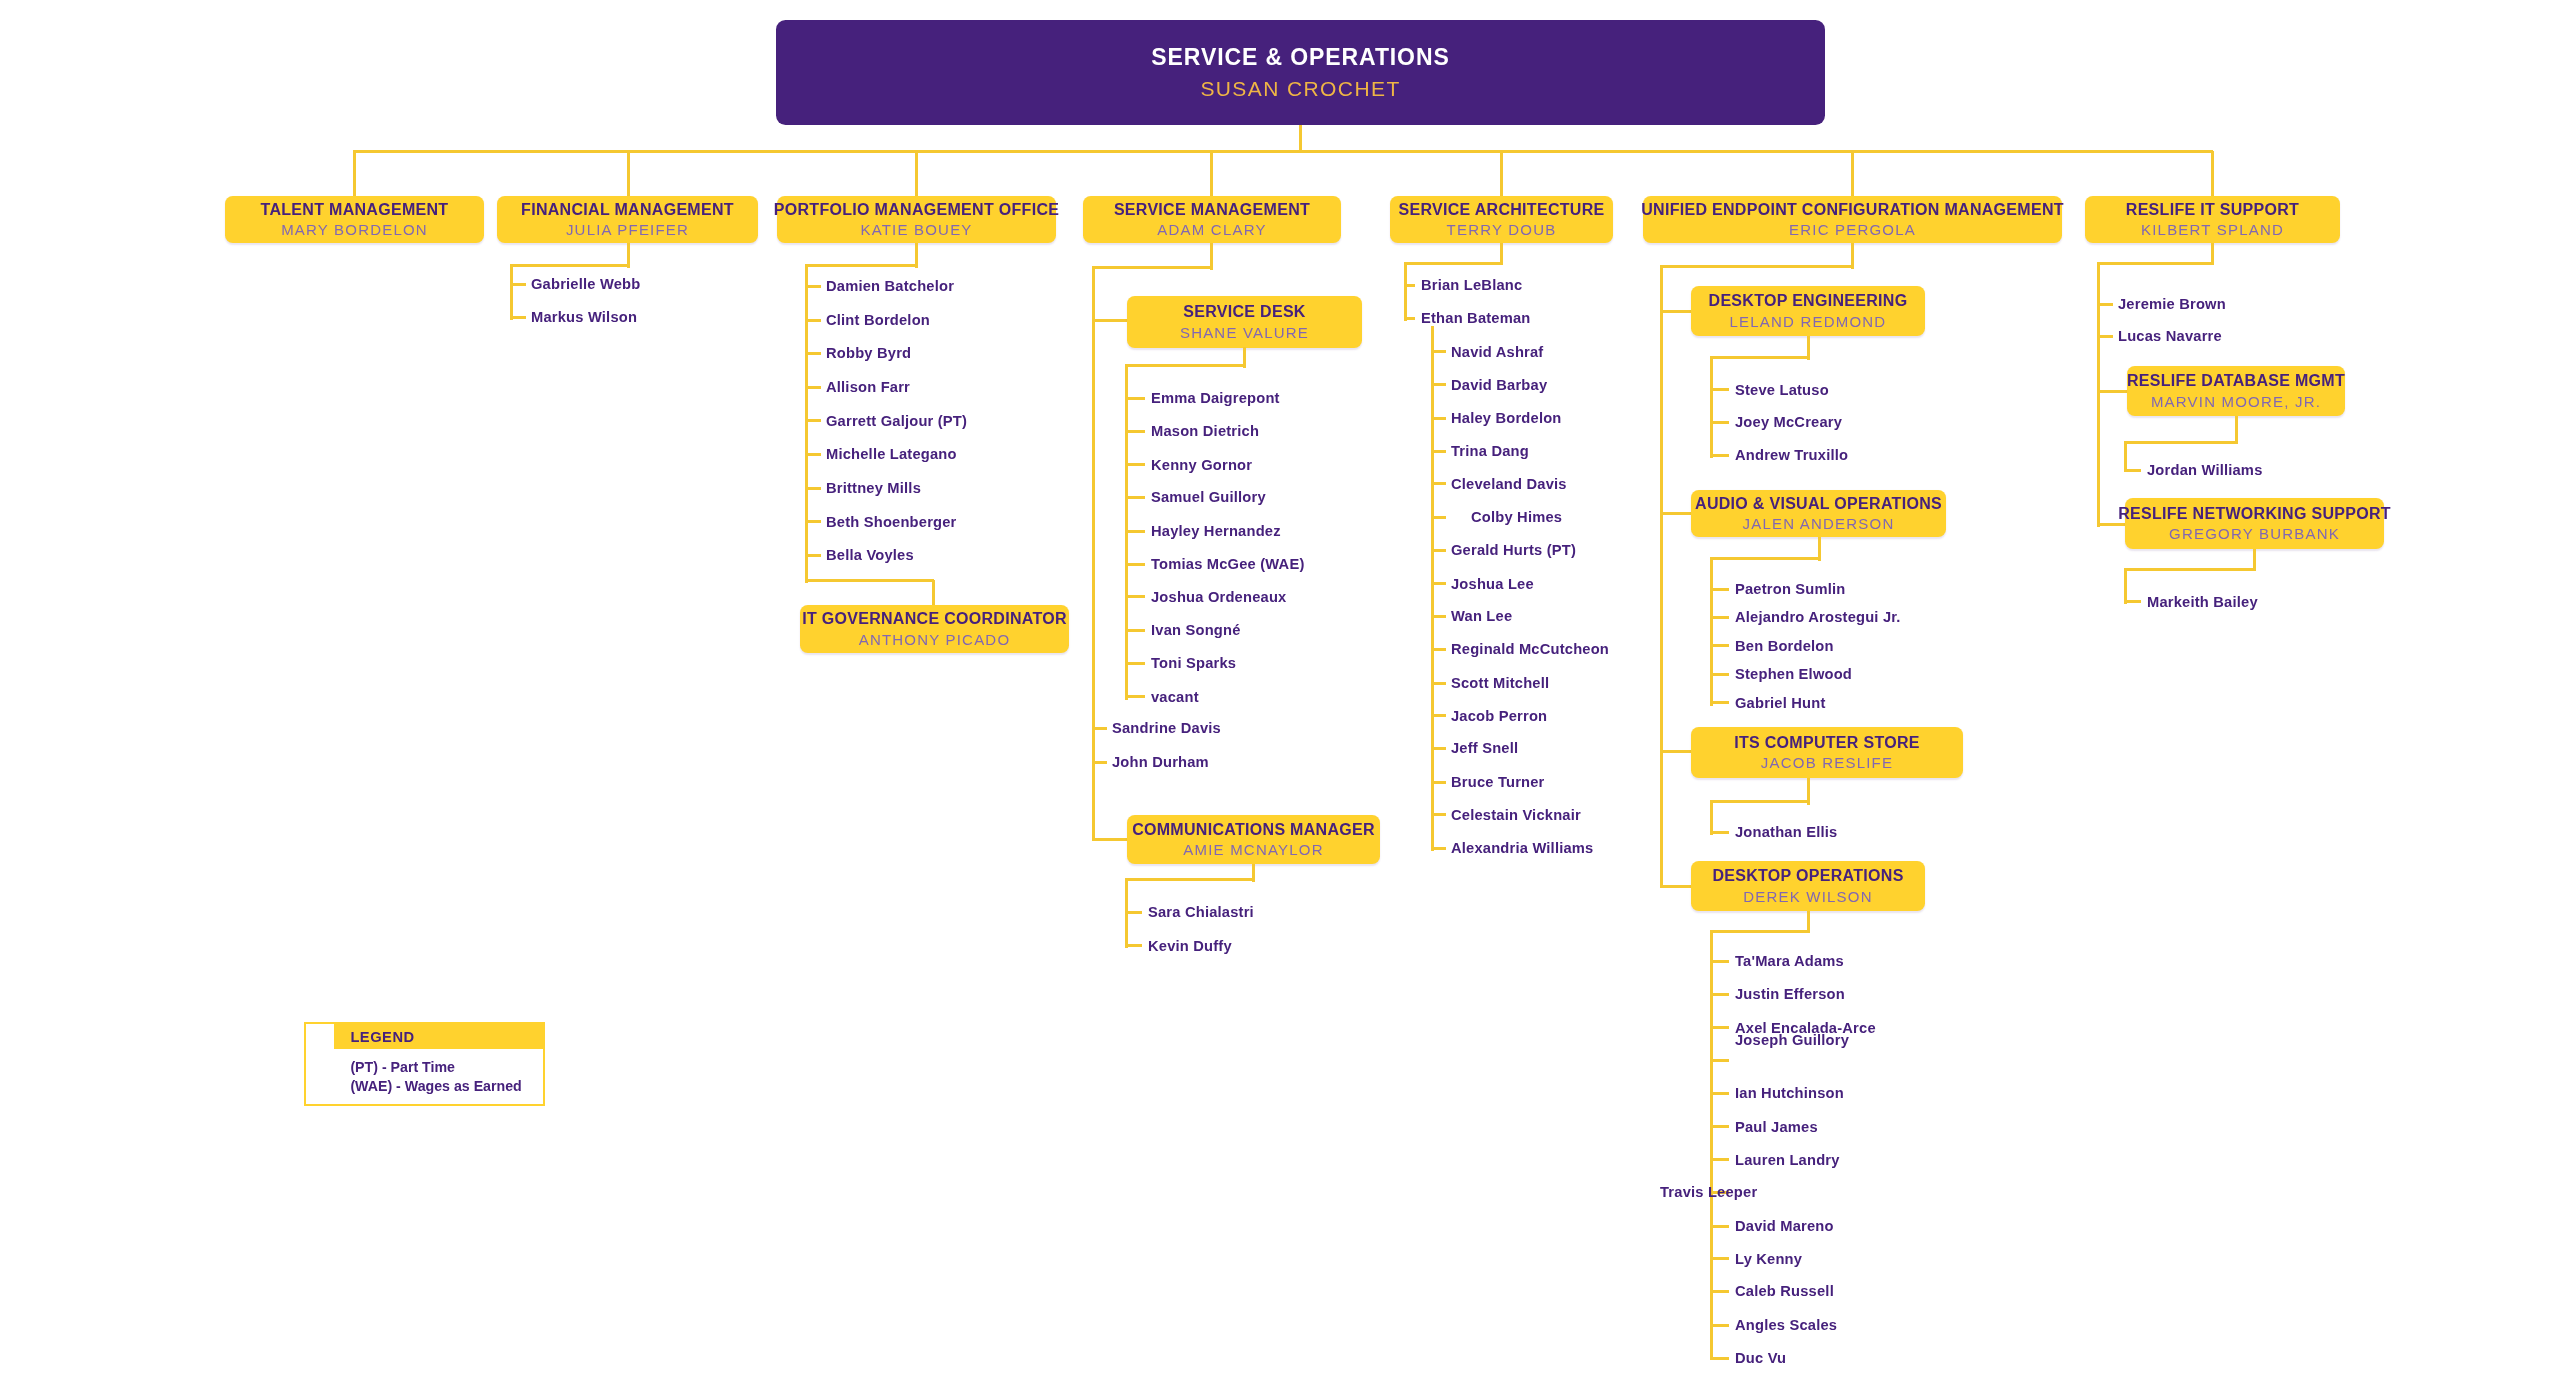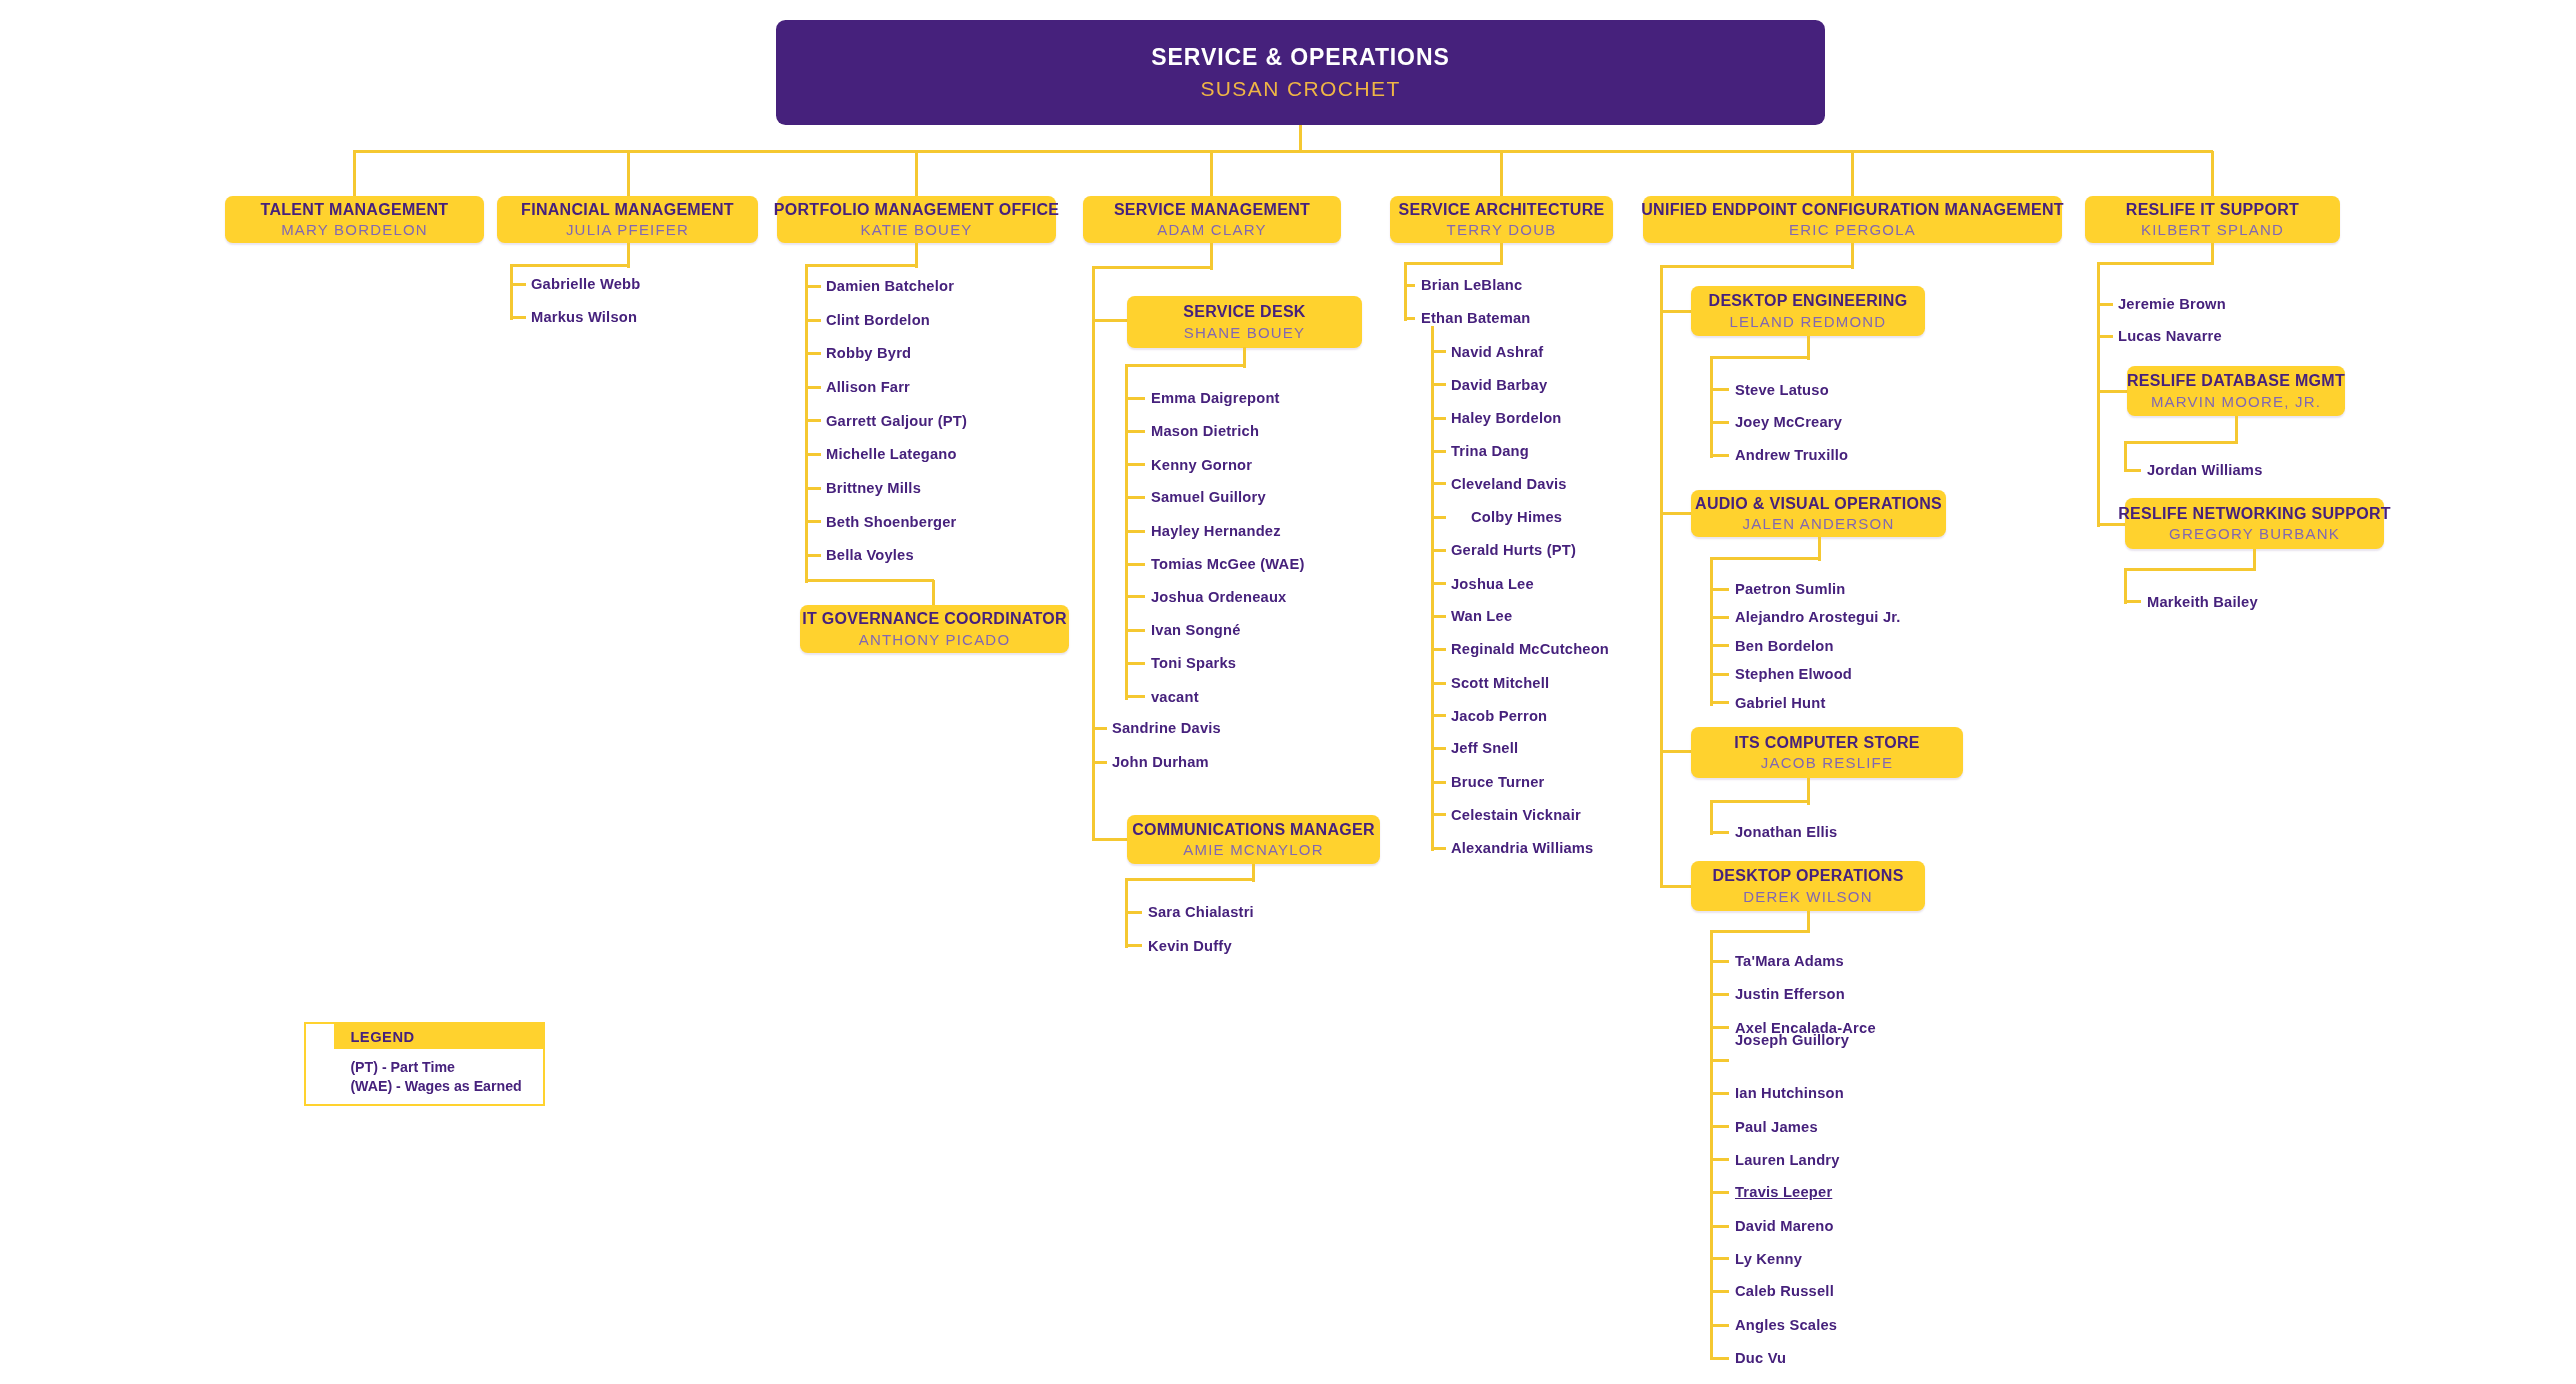--- a/index.html
+++ b/index.html
@@ -98,21 +98,21 @@
     <div class="node" style="left: 1083px; top: 196px; width: 258px; height: 47px;">
       <div class="node-title">SERVICE MANAGEMENT</div>
       <div class="node-name">ADAM CLARY</div>
     </div>
     <div class="vline" style="left: 1210px; top: 243px; height: 27px;"></div>
     <div class="hline" style="left: 1092px; top: 266px; width: 121px;"></div>
     <div class="vline" style="left: 1092px; top: 267px; height: 574px;"></div>
     <div class="hline" style="left: 1092px; top: 319px; width: 36px;"></div>
     <div class="node" style="left: 1127px; top: 296px; width: 235px; height: 52px;">
       <div class="node-title">SERVICE DESK</div>
-      <div class="node-name">SHANE BOUEY</div>
+      <div class="node-name">SHANE VALURE</div>
     </div>
     <div class="vline" style="left: 1243px; top: 347px; height: 21px;"></div>
     <div class="hline" style="left: 1125px; top: 364px; width: 120px;"></div>
     <div class="vline" style="left: 1125px; top: 366px; height: 334px;"></div>
     <div class="hline" style="left: 1125px; top: 397px; width: 20px;"></div>
     <div class="person" style="left: 1151px; top: 398px;">Emma Daigrepont</div>
     <div class="hline" style="left: 1125px; top: 430px; width: 20px;"></div>
     <div class="person" style="left: 1151px; top: 431px;">Mason Dietrich</div>
     <div class="hline" style="left: 1125px; top: 463px; width: 20px;"></div>
     <div class="person" style="left: 1151px; top: 465px;">Kenny Gornor</div>
@@ -255,21 +255,21 @@
     <div class="person" style="left: 1735px; top: 1028px;">Axel Encalada-Arce</div>
     <div class="hline" style="left: 1710px; top: 1059px; width: 19px;"></div>
     <div class="person" style="left: 1735px; top: 1004px; margin-top: 36px;">Joseph Guillory</div>
     <div class="hline" style="left: 1710px; top: 1092px; width: 19px;"></div>
     <div class="person" style="left: 1735px; top: 1093px;">Ian Hutchinson</div>
     <div class="hline" style="left: 1710px; top: 1125px; width: 19px;"></div>
     <div class="person" style="left: 1735px; top: 1127px;">Paul James</div>
     <div class="hline" style="left: 1710px; top: 1158px; width: 19px;"></div>
     <div class="person" style="left: 1735px; top: 1160px;">Lauren Landry</div>
     <div class="hline" style="left: 1710px; top: 1191px; width: 19px;"></div>
-    <div class="person" style="left: 1735px; top: 1192px; text-decoration: underline;">Travis Leeper</div>
+    <div class="person" style="left: 1660px; top: 1192px;">Travis Leeper</div>
     <div class="hline" style="left: 1710px; top: 1225px; width: 19px;"></div>
     <div class="person" style="left: 1735px; top: 1226px;">David Mareno</div>
     <div class="hline" style="left: 1710px; top: 1257px; width: 19px;"></div>
     <div class="person" style="left: 1735px; top: 1259px;">Ly Kenny</div>
     <div class="hline" style="left: 1710px; top: 1290px; width: 19px;"></div>
     <div class="person" style="left: 1735px; top: 1291px;">Caleb Russell</div>
     <div class="hline" style="left: 1710px; top: 1324px; width: 19px;"></div>
     <div class="person" style="left: 1735px; top: 1325px;">Angles Scales</div>
     <div class="hline" style="left: 1710px; top: 1357px; width: 19px;"></div>
     <div class="person" style="left: 1735px; top: 1358px;">Duc Vu</div>

